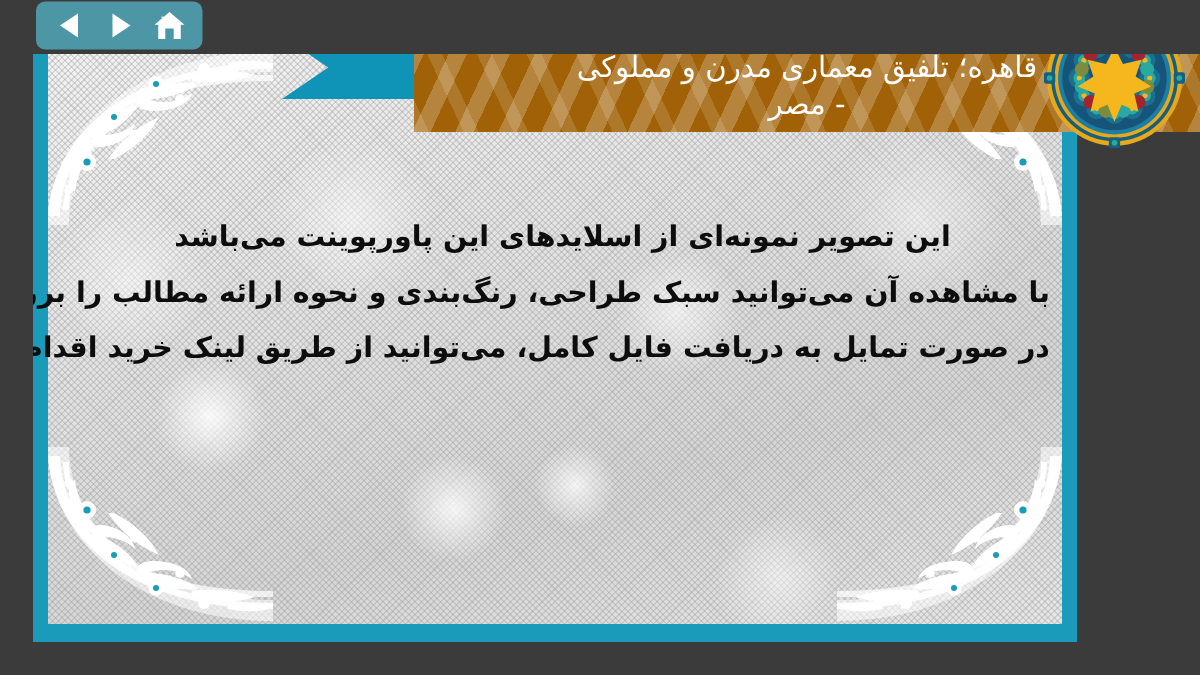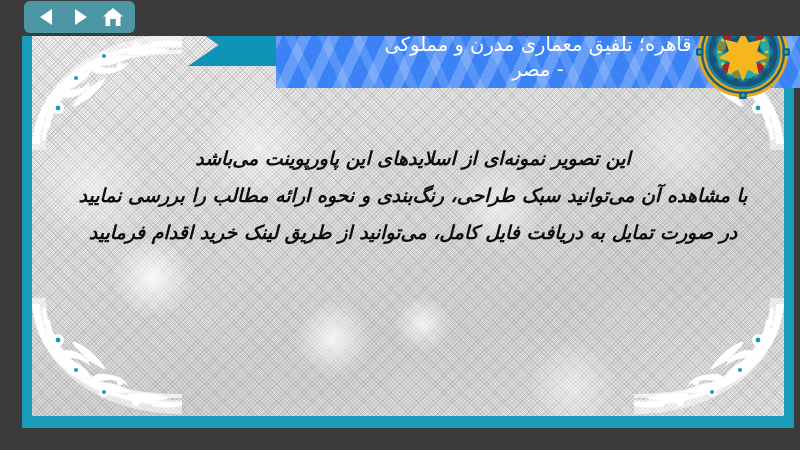--- a/index.html
+++ b/index.html
@@ -44,25 +44,24 @@
     align-items: center;
     justify-content: center;
     cursor: pointer;
   }
   .navbtn svg { display: block; }
 
   
   #slide {
     position: absolute;
     left: 22px; top: 22px;
-    width: 772px; height: 406px;
+    width: 696px; height: 406px;
     background: #1a9bba;
     overflow: hidden;
     z-index: 10;
-    font-style: italic;
   }
 
   
   #paper {
     position: absolute;
     left: 10px; top: 10px;
     right: 10px; bottom: 12px;
     background:
       radial-gradient(circle at 16% 64%, rgba(255,255,255,.85) 0%, rgba(255,255,255,0) 6%),
       radial-gradient(circle at 40% 80%, rgba(255,255,255,.8) 0%, rgba(255,255,255,0) 7%),
@@ -101,21 +100,21 @@
     position: absolute;
     left: 0; top: 24px;
     width: 110px; height: 42px;
     background: #0f93b7;
     clip-path: polygon(0 0, 100% 0, 100% 100%, 0 100%, 28% 50%);
   }
   #ribbon-body {
     position: absolute;
     left: 88px; top: 24px;
     width: 524px; height: 64px;
-    background: #3b82f6;
+    background: #a16207;
     overflow: hidden;
     padding-left: 42px;
   }
   #ribbon-body::before {
     content: "";
     position: absolute;
     inset: 0;
     background:
       repeating-linear-gradient(115deg,
         rgba(255,255,255,.22) 0 11px,

